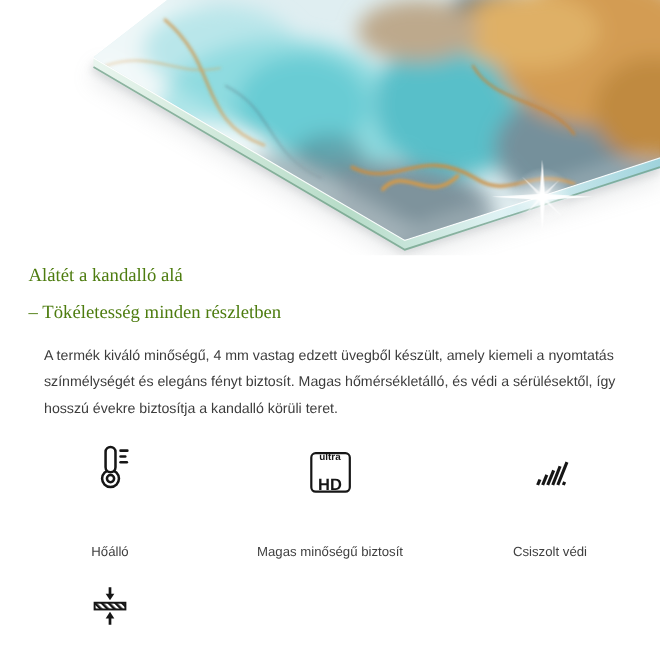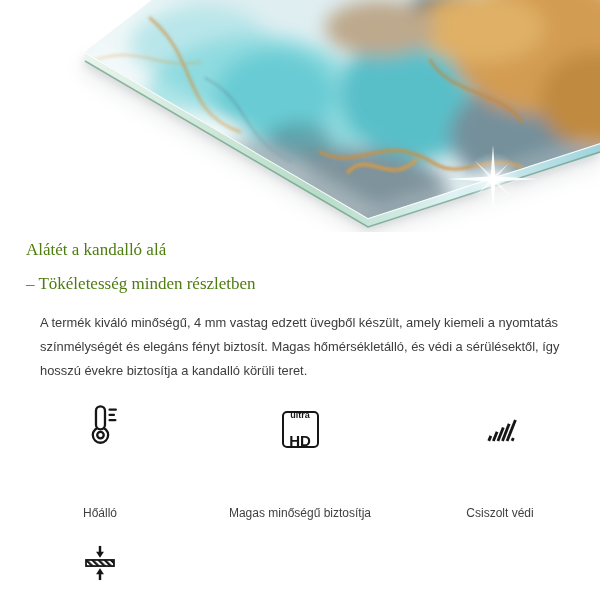--- a/index.html
+++ b/index.html
@@ -6,21 +6,21 @@
   .stage{position:relative;width:600px;height:600px;background:#ffffff;overflow:hidden;
          font-family:"Liberation Sans",sans-serif;}
   .hero{position:absolute;top:0;left:0;width:600px;height:232px;}
   .heading{position:absolute;left:26px;top:233px;
            font-family:"Liberation Serif","DejaVu Serif",serif;
            font-size:17px;line-height:34px;font-weight:400;color:#4d7c0f;}
   .desc{position:absolute;left:40px;top:311px;width:524px;
         font-size:12.9px;line-height:24px;color:#3c3c3c;}
   .features{position:absolute;left:0;top:400px;width:600px;
             display:grid;grid-template-columns:repeat(3,1fr);row-gap:16px;}
-  .feature{display:flex;flex-direction:column;align-items:center;gap:12px;}
+  .feature{display:flex;flex-direction:column;align-items:center;}
   .icon-wrap{height:48px;display:flex;align-items:flex-end;justify-content:center;margin-bottom:10px;}
   .feature-label{font-size:12px;color:#3f3f3f;line-height:14px;margin-top:36px;}
   .hd-badge{width:37px;height:37px;border:2.5px solid #161616;border-radius:5px;
             display:flex;flex-direction:column;align-items:center;justify-content:center;
             color:#161616;box-sizing:border-box;}
   .hd-top{font-size:9px;font-weight:700;line-height:1;}
   .hd-bottom{font-size:15px;font-weight:800;line-height:1;margin-top:13px;}
   svg{display:block;}
 </style>
 </head>
@@ -135,21 +135,21 @@
       <div class="feature-label">Hőálló</div>
     </div>
 
     <div class="feature">
       <div class="icon-wrap">
         <div class="hd-badge">
           <span class="hd-top">ultra</span>
           <span class="hd-bottom">HD</span>
         </div>
       </div>
-      <div class="feature-label">Magas minőségű biztosítja</div>
+      <div class="feature-label">Magas minőségű biztosít</div>
     </div>
 
 
 
     <div class="feature">
       <div class="icon-wrap">
         <svg width="40" height="40" viewBox="0 0 48 48" fill="none" stroke="#161616" stroke-width="3.4" stroke-linecap="butt">
           <path d="M10.5,39.5 L13,33.5"></path>
           <path d="M16,39.5 L20.5,28.5"></path>
           <path d="M21.5,39.5 L28,23.5"></path>

